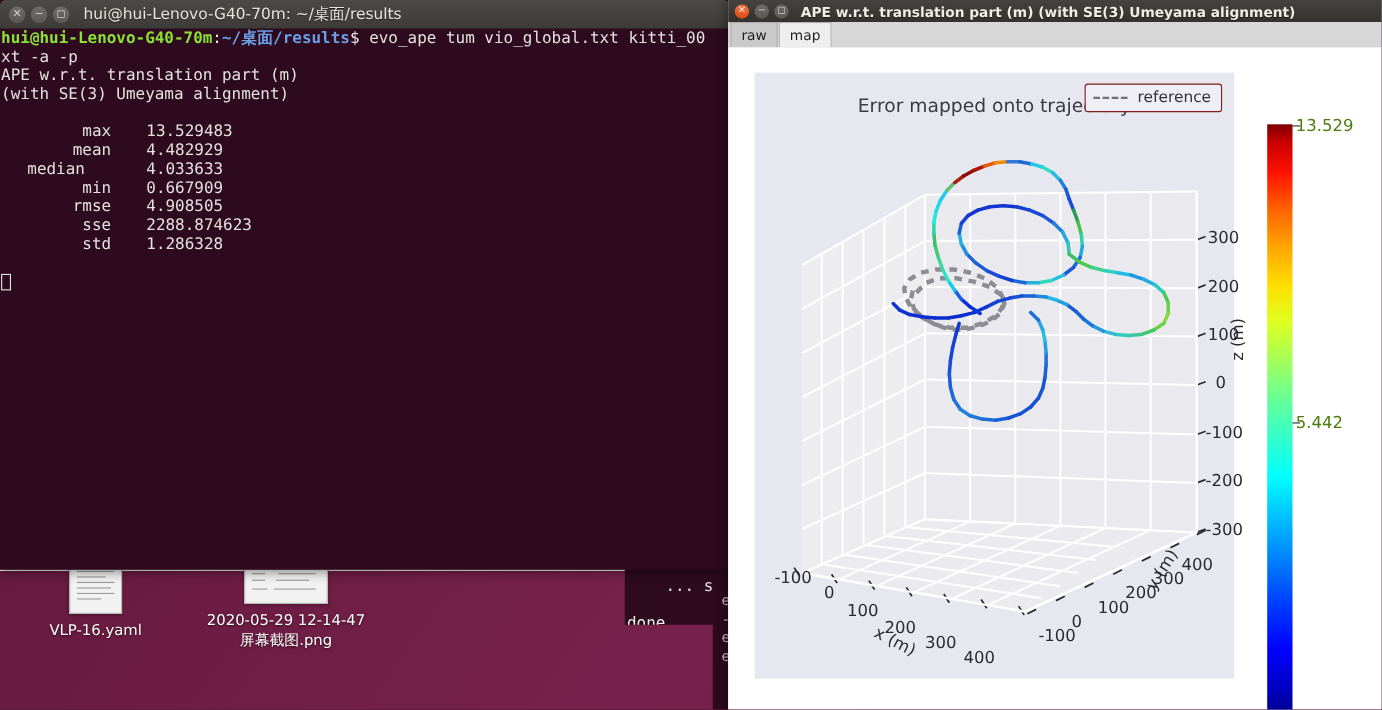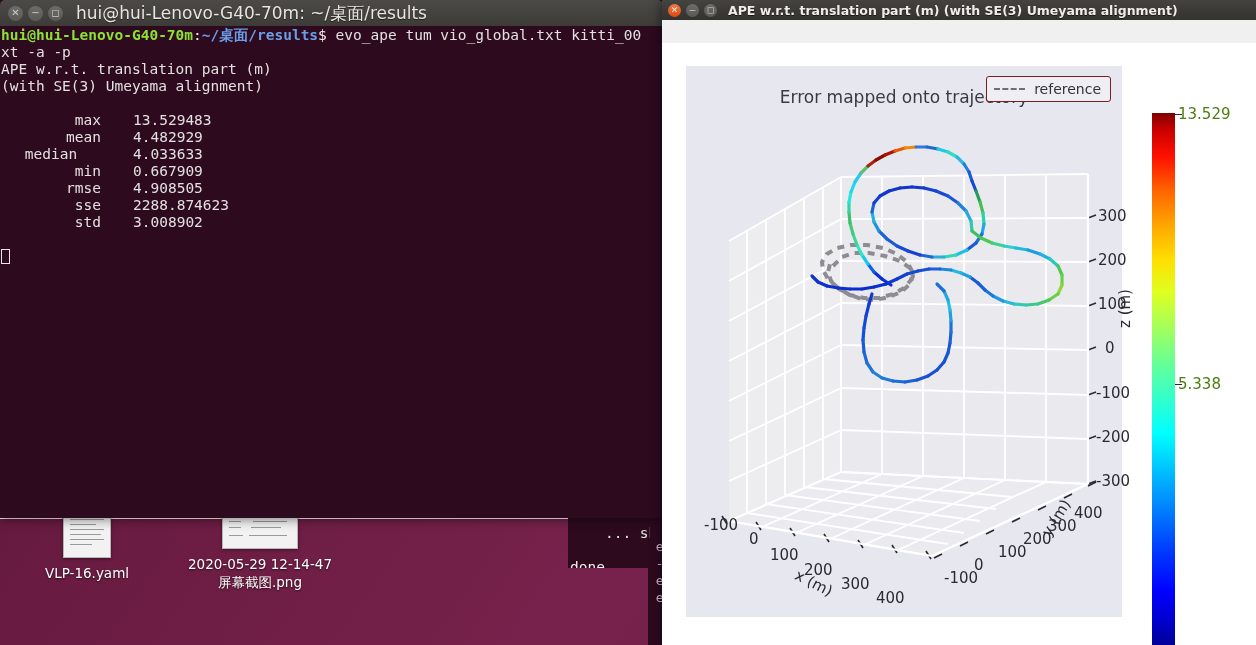--- a/index.html
+++ b/index.html
@@ -32,21 +32,21 @@
   
   #term{position:absolute;left:0;top:0;width:663px;height:518px;
     background:#2d0a1e;box-shadow:0 2px 10px rgba(0,0,0,.45);}
   #term .tbar{height:26px;background:linear-gradient(#4b4a47,#3c3b38);
     display:flex;align-items:center;padding:0 8px;border-top-left-radius:5px;border-top-right-radius:5px;}
   .wbtn{width:15px;height:15px;border-radius:50%;margin-right:5px;position:relative;
         display:flex;align-items:center;justify-content:center;
         font-size:10px;color:#2a2a28;font-family:"DejaVu Sans",sans-serif;line-height:1;}
   .wbtn.inactive{background:linear-gradient(#6d6c68,#5a5955);color:#cfcfcb;}
   .wbtn.close-active{background:linear-gradient(#f07746,#dc4a12);color:#ffe8dd;}
-  #term .ttitle{color:#e8e4e0;font-size:17px;margin-left:8px;
+  #term .ttitle{color:#e8e4e0;font-size:14px;margin-left:8px;
     text-shadow:0 1px 0 rgba(0,0,0,.5);font-family:"DejaVu Sans","Liberation Sans",sans-serif;}
   #term .tbody{position:absolute;left:0;top:26px;right:0;bottom:0;overflow:hidden;
     font-family:"DejaVu Sans Mono","Liberation Mono",monospace;font-size:14.5px;line-height:17px;
     color:#e3e1df;padding:1px 0 0 1px;white-space:pre;}
   .c-green{color:#8ae234;font-weight:bold;margin-top:48px;}
   .c-blue{color:#6a9fe8;font-weight:bold;}
   .c-white{color:#f2f0ee;}
   #term .cursor{position:absolute;left:1px;top:249px;width:9px;height:15px;
     border:1.5px solid #e9e7e5;box-sizing:border-box;}
 
@@ -167,33 +167,37 @@
 <span>xt -a -p</span>
 <span>APE w.r.t. translation part (m)</span>
 <span>(with SE(3) Umeyama alignment)</span>
 
 <span style="display:inline-block;width:100px;text-align:right">max</span><span style="display:inline-block;width:32px"></span><span>13.529483</span>
 <span style="display:inline-block;width:100px;text-align:right">mean</span><span style="display:inline-block;width:32px"></span><span>4.482929</span>
 <span style="display:inline-block;width:100px;text-align:center">median</span><span style="display:inline-block;width:32px"></span><span>4.033633</span>
 <span style="display:inline-block;width:100px;text-align:right">min</span><span style="display:inline-block;width:32px"></span><span>0.667909</span>
 <span style="display:inline-block;width:100px;text-align:right">rmse</span><span style="display:inline-block;width:32px"></span><span>4.908505</span>
 <span style="display:inline-block;width:100px;text-align:right">sse</span><span style="display:inline-block;width:32px"></span><span>2288.874623</span>
-<span style="display:inline-block;width:100px;text-align:right">std</span><span style="display:inline-block;width:32px"></span><span>3.008902</span></div>
+<span style="display:inline-block;width:100px;text-align:right">std</span><span style="display:inline-block;width:32px"></span><span>1.286328</span></div>
 
   <div class="cursor"></div>
 </div>
 
 <div id="plot">
   <div class="tbar">
     <div class="wbtn close-active">✕</div>
     <div class="wbtn inactive">−</div>
     <div class="wbtn inactive">◻</div>
     <div class="ptitle">APE w.r.t. translation part (m) (with SE(3) Umeyama alignment)</div>
   </div>
 
+  <div class="tabs">
+    <div class="tab">raw</div>
+    <div class="tab active">map</div>
+  </div>
 
   <div class="canvas">
 
     <div id="figure">
 
       <div id="figtitle">Error mapped onto trajectory</div>
 
       <div id="legend">
         <span class="dash"></span>
         <span class="ltext">reference</span>
@@ -457,18 +461,18 @@
       <div class="ticklbl" style="left:410px;top:362px">-200</div>
       <div class="ticklbl" style="left:410px;top:406px">-300</div>
       <div class="axname" style="left:430px;top:262px;transform:rotate(-90deg);transform-origin:left top">z (m)</div>
     </div>
 
     <div id="cbwrap">
       <div id="cbar"></div>
       <div class="cbdash" style="top:1px"></div>
       <div class="cbtick" style="top:-8px">13.529</div>
       <div class="cbdash" style="top:271px"></div>
-      <div class="cbtick" style="top:262px">5.338</div>
+      <div class="cbtick" style="top:262px">5.442</div>
 
     </div>
 
   </div>
 </div>
 
 </body></html>

